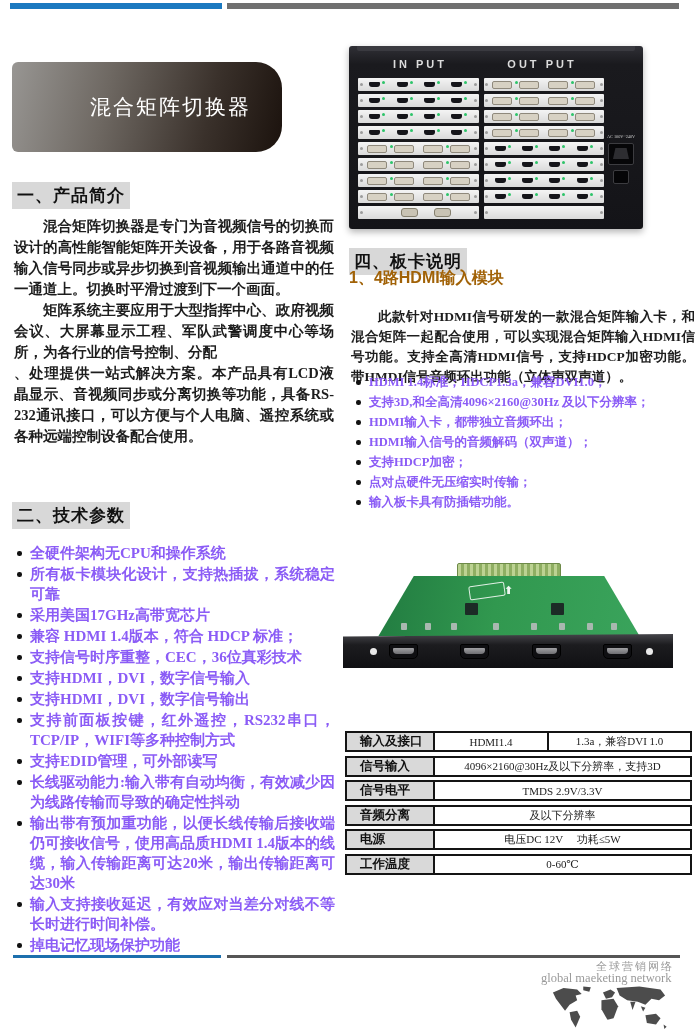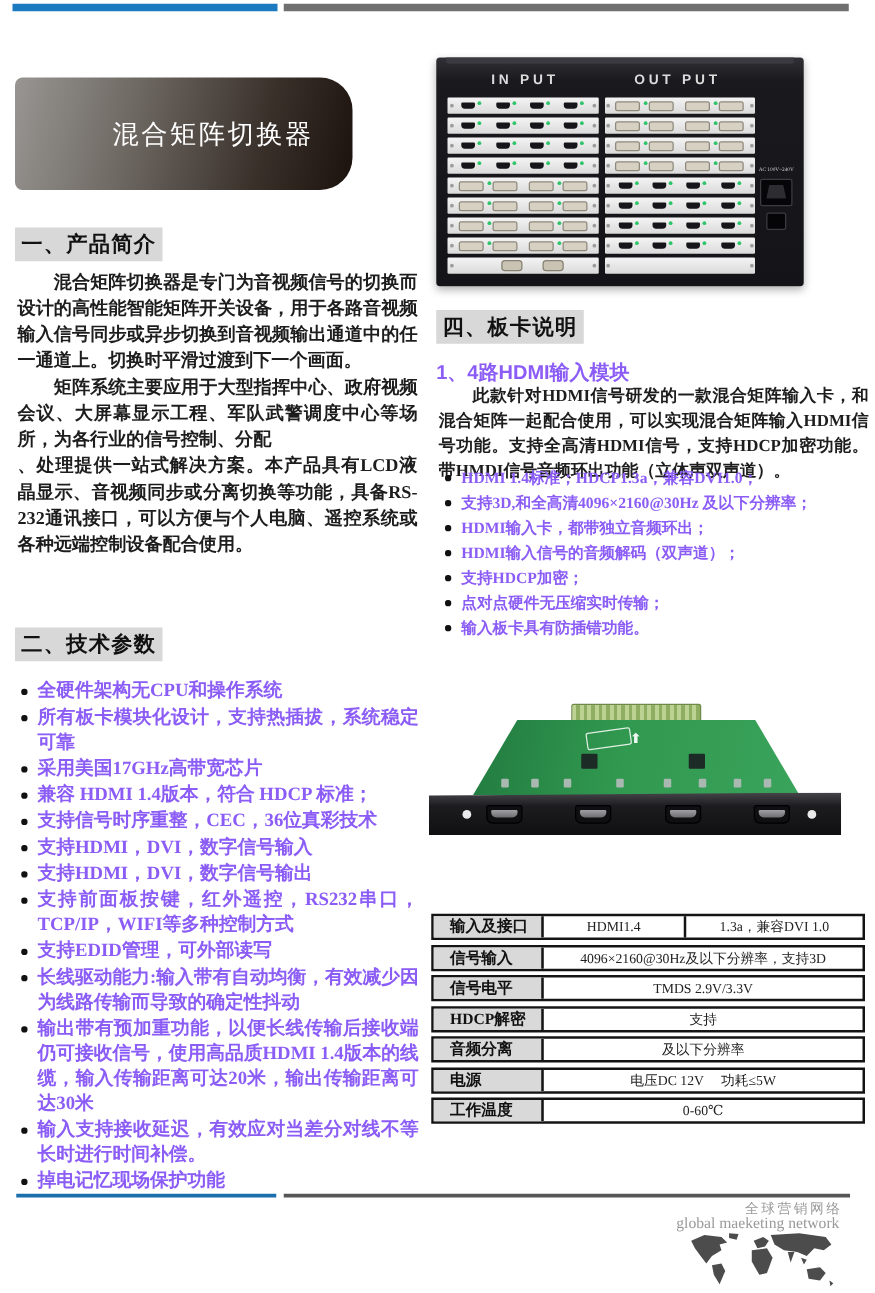--- a/index.html
+++ b/index.html
@@ -32,21 +32,21 @@
   ul.blist{list-style:none;margin:0;padding:0;}
   ul.blist li{position:relative;padding-left:17px;text-align:justify;font-weight:600;color:#8b5cf6;}
   ul.blist li::before{content:"";position:absolute;left:4px;top:8px;width:4.5px;height:4.5px;
        border-radius:50%;background:#111;}
   #tech-bullets{position:absolute;left:13px;top:543px;width:322px;}
   #tech-bullets li{font-size:15px;line-height:20px;margin-bottom:1px;}
   #board-bullets{position:absolute;left:352px;top:372px;width:344px;}
   #board-bullets li{font-size:12.5px;line-height:20px;margin-bottom:0;}
 
   
-  #board-sub{position:absolute;left:349px;top:288px;font:bold 16px "Liberation Sans","DejaVu Sans",sans-serif;color:#8b5cf6;}
+  #board-sub{position:absolute;left:349px;top:268px;font:bold 16px "Liberation Sans","DejaVu Sans",sans-serif;color:#a16207;}
   #board-intro{position:absolute;left:351px;top:307px;width:344px;margin:0;font-size:13.5px;
        line-height:20px;text-align:justify;text-indent:2em;font-weight:600;color:#1d1d1d;}
 
   
   #device{position:absolute;left:349px;top:46px;width:294px;height:183px;border-radius:3px;
       background:linear-gradient(#303036,#1a1a1e 10%,#141418);box-shadow:0 3px 7px rgba(0,0,0,.30);}
   .dev-top{position:absolute;top:0;left:8px;right:8px;height:5px;background:#3a3a40;border-radius:0 0 2px 2px;}
   .dev-labels{position:absolute;top:12px;left:10px;width:244px;display:flex;}
   .dev-labels span{flex:1;text-align:center;color:#dcdcdc;
       font:bold 11px "Liberation Sans","DejaVu Sans",sans-serif;letter-spacing:3px;}
@@ -458,24 +458,20 @@
     </div>
     <div class="trow">
       <div class="tlabel">信号输入</div>
       <div class="tval">4096×2160@30Hz及以下分辨率，支持3D</div>
     </div>
     <div class="trow">
       <div class="tlabel">信号电平</div>
       <div class="tval">TMDS 2.9V/3.3V</div>
     </div>
     <div class="trow">
-      <div class="tlabel">HDCP解密</div>
-      <div class="tval">支持</div>
-    </div>
-    <div class="trow">
       <div class="tlabel">音频分离</div>
       <div class="tval">及以下分辨率</div>
     </div>
     <div class="trow">
       <div class="tlabel">电源</div>
       <div class="tval">电压DC 12V　 功耗≤5W</div>
     </div>
     <div class="trow">
       <div class="tlabel">工作温度</div>
       <div class="tval">0-60℃</div>

